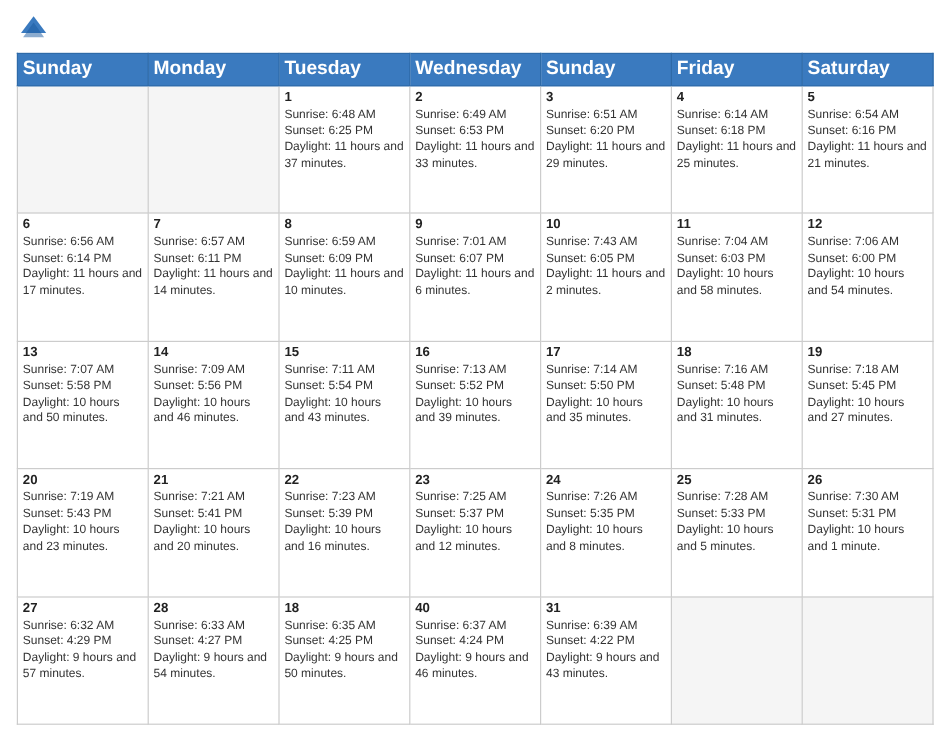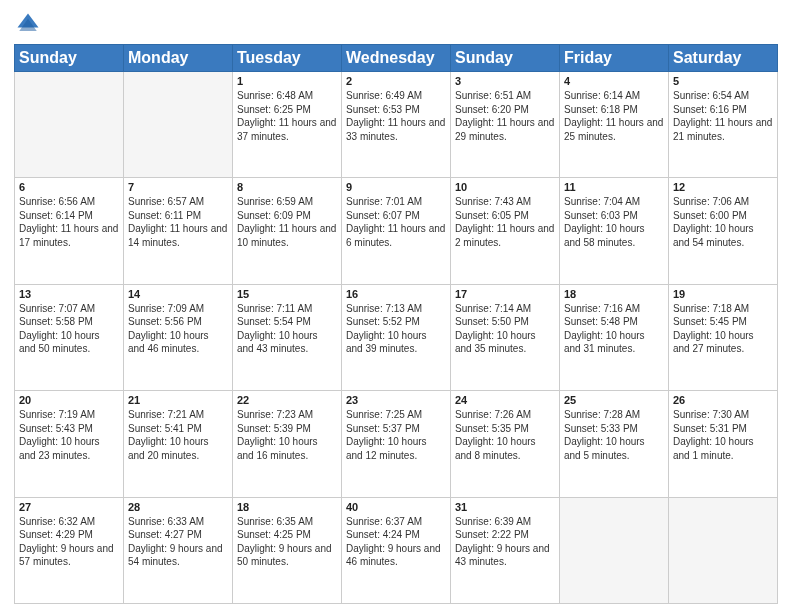--- a/index.html
+++ b/index.html
@@ -313,21 +313,21 @@
           </td>
           <td>
             <span class="day-num">40</span>
             <div class="cell-text">Sunrise: 6:37 AM
 Sunset: 4:24 PM
 Daylight: 9 hours and 46 minutes.</div>
           </td>
           <td>
             <span class="day-num">31</span>
             <div class="cell-text">Sunrise: 6:39 AM
-Sunset: 2:22 PM
+Sunset: 4:22 PM
 Daylight: 9 hours and 43 minutes.</div>
           </td>
           <td class="empty"></td>
           <td class="empty"></td>
         </tr>
       </tbody>
   </table>
 </div>
 
 </body></html>

